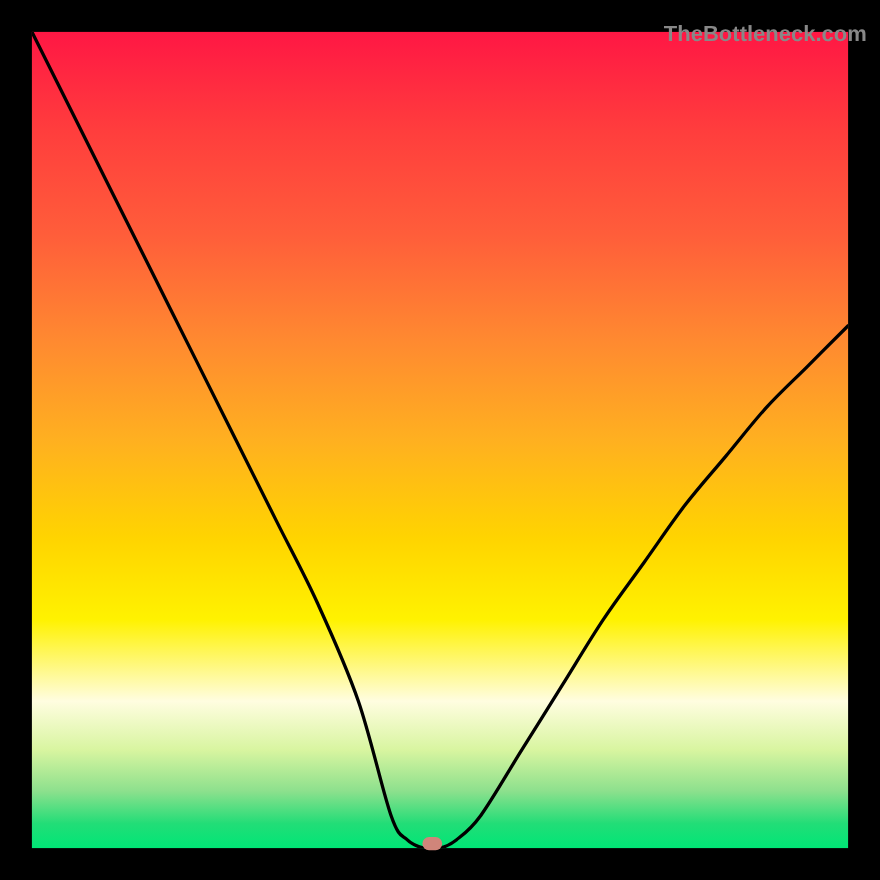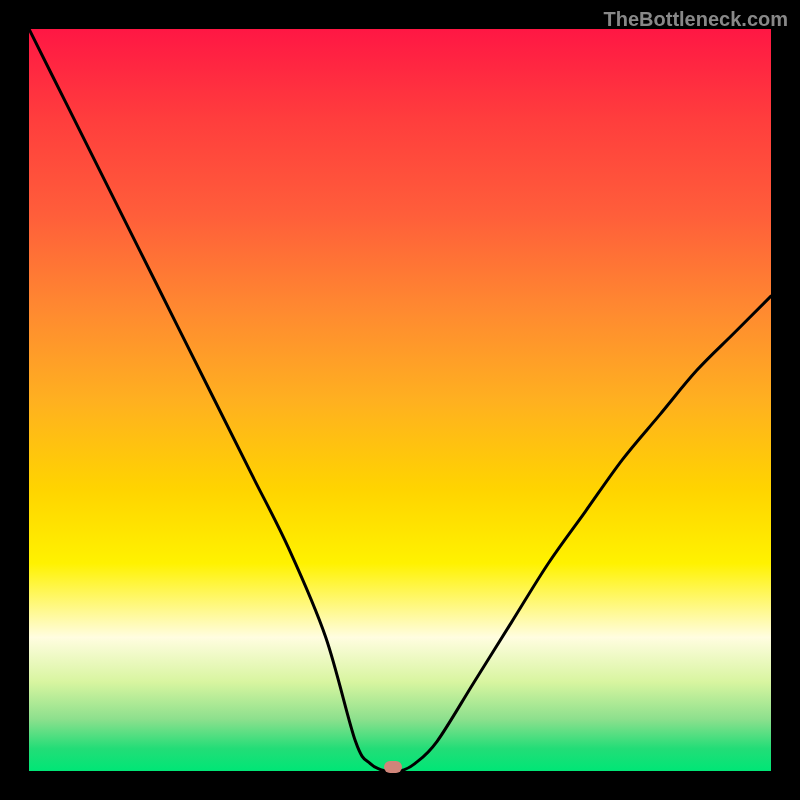--- a/index.html
+++ b/index.html
@@ -11,21 +11,21 @@
     position: relative;
     font-family: Arial, sans-serif;
   }
   .container {
     position: relative;
     width: 800px;
     height: 800px;
   }
   .watermark {
     position: absolute;
-    top: 8px;
+    top: 20px;
     right: 12px;
     color: #888;
     font-size: 20px;
     font-weight: bold;
     z-index: 10;
   }
   .plot-area {
     position: absolute;
     left: 29px;
     top: 29px;

